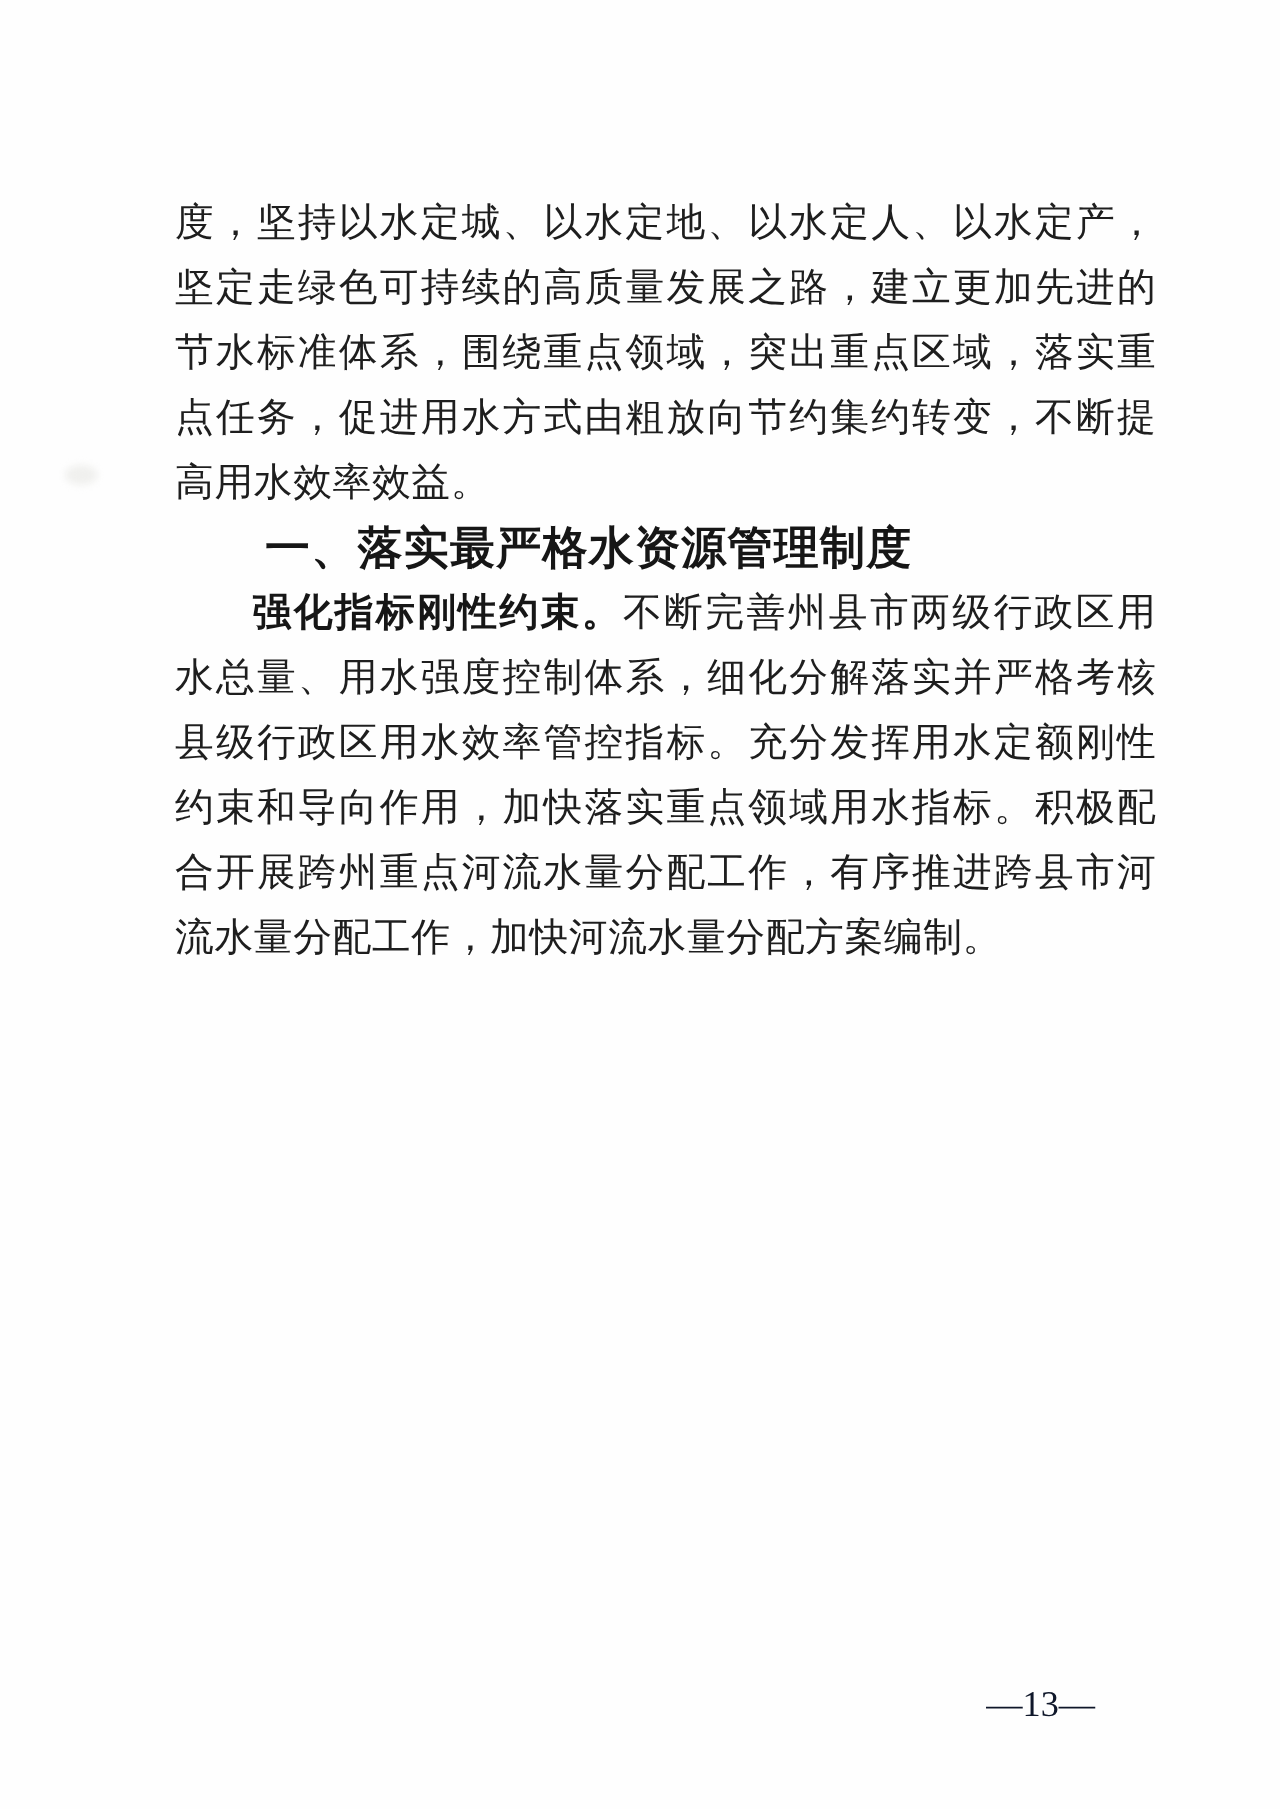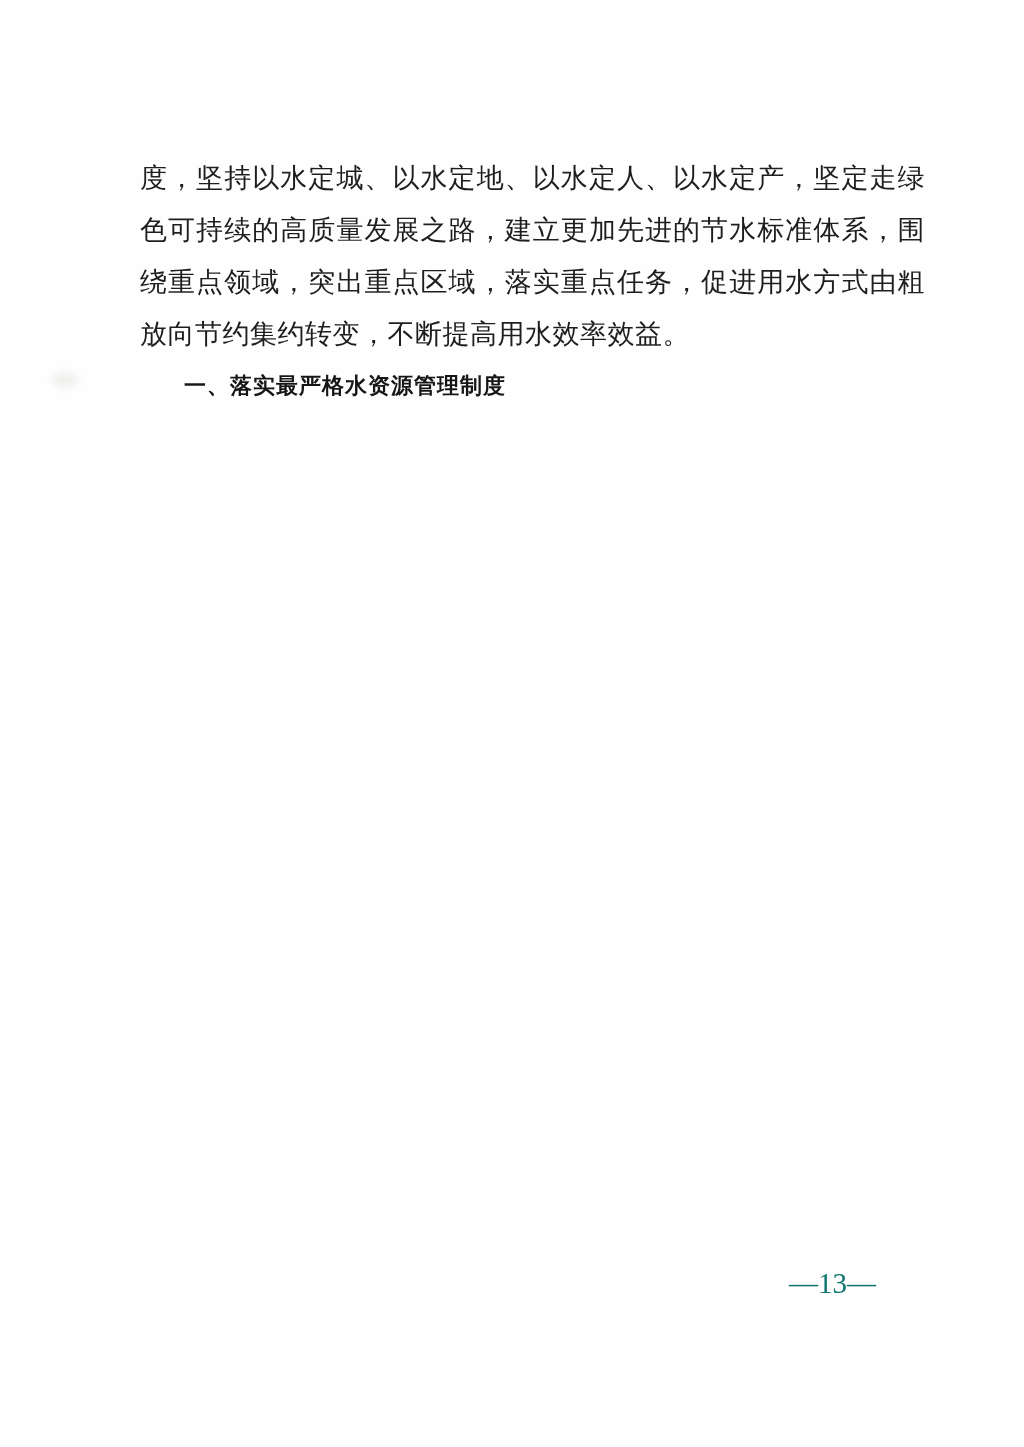--- a/index.html
+++ b/index.html
@@ -21,53 +21,53 @@
     background: #fefefe;
   }
   .content {
     position: absolute;
     top: 152px;
     left: 140px;
     width: 785px;
   }
   .para {
     margin: 0;
-    font-size: 27px;
+    font-size: 31px;
     line-height: 52px;
     text-align: justify;
     text-justify: inter-character;
     word-break: break-all;
     letter-spacing: 0.5px;
   }
   .indent {
     text-indent: 2em;
   }
   .heading {
     margin: 0;
-    font-size: 22px;
+    font-size: 36px;
     line-height: 52px;
     font-weight: 700;
     font-family: "Liberation Sans", "DejaVu Sans", sans-serif;
     text-indent: 2em;
     letter-spacing: 1px;
     color: #161616;
   }
   .lead {
     font-weight: 700;
     font-family: "Liberation Sans", "DejaVu Sans", sans-serif;
     color: #161616;
   }
   .page-number {
     position: absolute;
-    top: 1266px;
+    top: 1347px;
     right: 148px;
     font-size: 29px;
     line-height: 34px;
     letter-spacing: 0px;
-    color: #0f766e;
+    color: #0f172a;
   }
   .scan-smudge {
     position: absolute;
     top: 372px;
     left: 52px;
     width: 26px;
     height: 16px;
     background: #f0f0ee;
     border-radius: 50%;
     filter: blur(3px);
@@ -79,20 +79,23 @@
 <div class="page">
 
   <div class="scan-smudge"></div>
 
   <div class="content">
 
     <p class="para">度，坚持以水定城、以水定地、以水定人、以水定产，坚定走绿色可持续的高质量发展之路，建立更加先进的节水标准体系，围绕重点领域，突出重点区域，落实重点任务，促进用水方式由粗放向节约集约转变，不断提高用水效率效益。</p>
 
     <p class="heading">一、落实最严格水资源管理制度</p>
 
+    <p class="para indent">
+      <span class="lead">强化指标刚性约束。</span><span>不断完善州县市两级行政区用水总量、用水强度控制体系，细化分解落实并严格考核县级行政区用水效率管控指标。充分发挥用水定额刚性约束和导向作用，加快落实重点领域用水指标。积极配合开展跨州重点河流水量分配工作，有序推进跨县市河流水量分配工作，加快河流水量分配方案编制。</span>
+    </p>
 
 
 
   </div>
 
   <div class="page-number">—13—</div>
 
 </div>
 
 </body></html>

